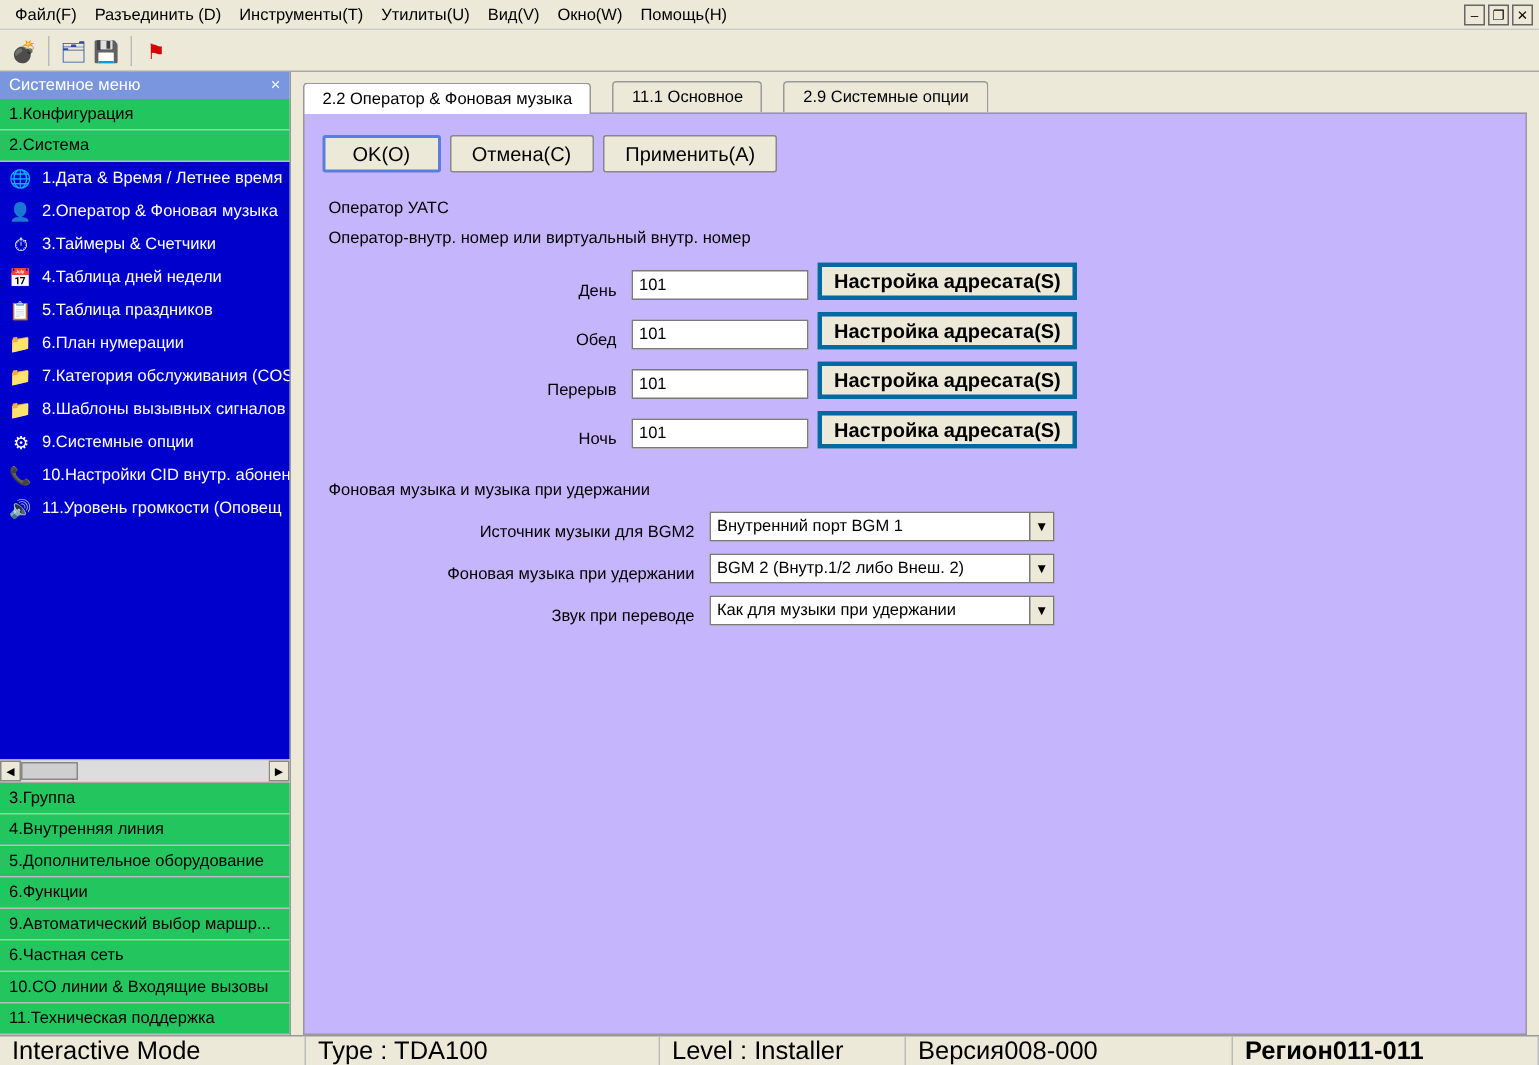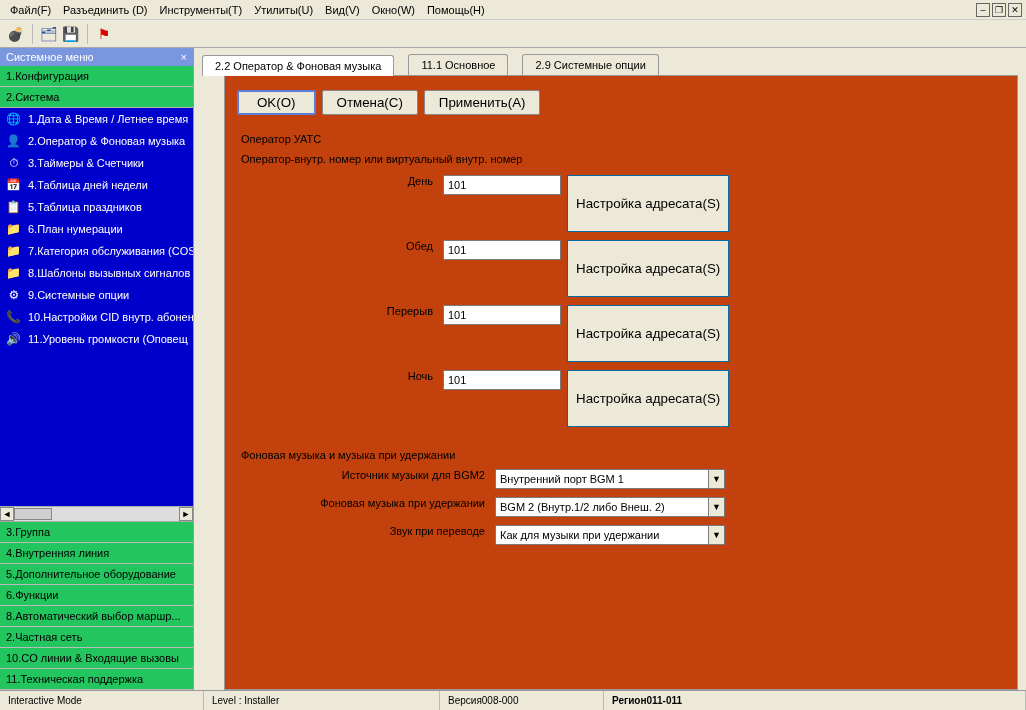--- a/index.html
+++ b/index.html
@@ -141,25 +141,24 @@
   margin-right: 2px;
   cursor: default;
 }
 .tab.active {
   background: #fff;
   position: relative;
   top: 1px;
 }
 .tab-content {
   flex: 1;
-  background: #c2410c;
+  background: #c4b5fd;
   border: 1px solid #999;
   padding: 14px 12px;
   overflow: auto;
-  margin-left: 22px;
 }
 .btn-row {
   display: flex;
   gap: 6px;
   margin-bottom: 18px;
 }
 .btn {
   padding: 4px 14px;
   border: 1px solid #888;
   background: #ece9d8;
@@ -171,48 +170,49 @@
   padding: 3px 18px;
 }
 .group-label {
   margin: 4px 0 8px 4px;
 }
 .sub-label {
   margin: 0 0 10px 4px;
 }
 .form-row {
   display: flex;
-  align-items: flex-start;
+  align-items: flex-end;
   margin-bottom: 8px;
   gap: 6px;
 }
 .form-row .lbl {
   width: 200px;
   text-align: right;
   padding-right: 4px;
 }
 .form-row input[type="text"] {
   width: 118px;
   height: 20px;
   border: 1px solid #7a7a7a;
   padding: 0 4px;
   font: inherit;
 }
 .form-row .dest-btn {
-  padding: 20px 8px;
-  border: 1px solid #0369a1;
-  background: #ece9d8;
-  cursor: default;
+  padding: 2px 8px;
+  border: 3px solid #0369a1;
+  background: #ece9d8;
+  cursor: default;
+  font-weight: bold;
 }
 .section2 {
   margin-top: 22px;
 }
 .form-row2 {
   display: flex;
-  align-items: flex-start;
+  align-items: flex-end;
   margin-bottom: 8px;
   gap: 6px;
 }
 .form-row2 .lbl {
   width: 252px;
   text-align: right;
   padding-right: 4px;
 }
 .select-wrap {
   display: flex;
@@ -236,21 +236,21 @@
   text-align: center;
   font-size: 9px;
   line-height: 18px;
 }
 .statusbar {
   height: 20px;
   border-top: 1px solid #999;
   display: flex;
   align-items: center;
   background: #ece9d8;
-  font-size: 10px;
+  font-size: 17px;
 }
 .statusbar .cell {
   padding: 0 8px;
   border-right: 1px solid #bbb;
   height: 100%;
   display: flex;
   align-items: center;
 }
 .statusbar .cell:first-child { width: 204px; }
 .statusbar .cell:nth-child(2) { width: 236px; }
@@ -344,22 +344,22 @@
       <span class="arrow">◄</span>
       <div class="track">
           <div class="thumb"></div>
         </div>
       <span class="arrow">►</span>
     </div>
     <div class="sidebar-node">3.Группа</div>
     <div class="sidebar-node">4.Внутренняя линия</div>
     <div class="sidebar-node">5.Дополнительное оборудование</div>
     <div class="sidebar-node">6.Функции</div>
-    <div class="sidebar-node">8.Автоматический выбор маршр...</div>
-    <div class="sidebar-node">2.Частная сеть</div>
+    <div class="sidebar-node">9.Автоматический выбор маршр...</div>
+    <div class="sidebar-node">6.Частная сеть</div>
     <div class="sidebar-node">10.CO линии &amp; Входящие вызовы</div>
     <div class="sidebar-node">11.Техническая поддержка</div>
   </div>
 
   <div class="content">
     <div class="tabs">
       <div class="tab active">2.2 Оператор &amp; Фоновая музыка</div>
       <div class="tab">11.1 Основное</div>
       <div class="tab">2.9 Системные опции</div>
     </div>
@@ -418,16 +418,17 @@
             <span class="dd">▼</span>
           </div>
         </div>
       </div>
     </div>
   </div>
 </div>
 
 <div class="statusbar">
   <div class="cell">Interactive Mode</div>
+  <div class="cell">Type : TDA100</div>
   <div class="cell">Level : Installer</div>
   <div class="cell">Версия008-000</div>
   <div class="cell">Регион011-011</div>
 </div>
 
 </body></html>

